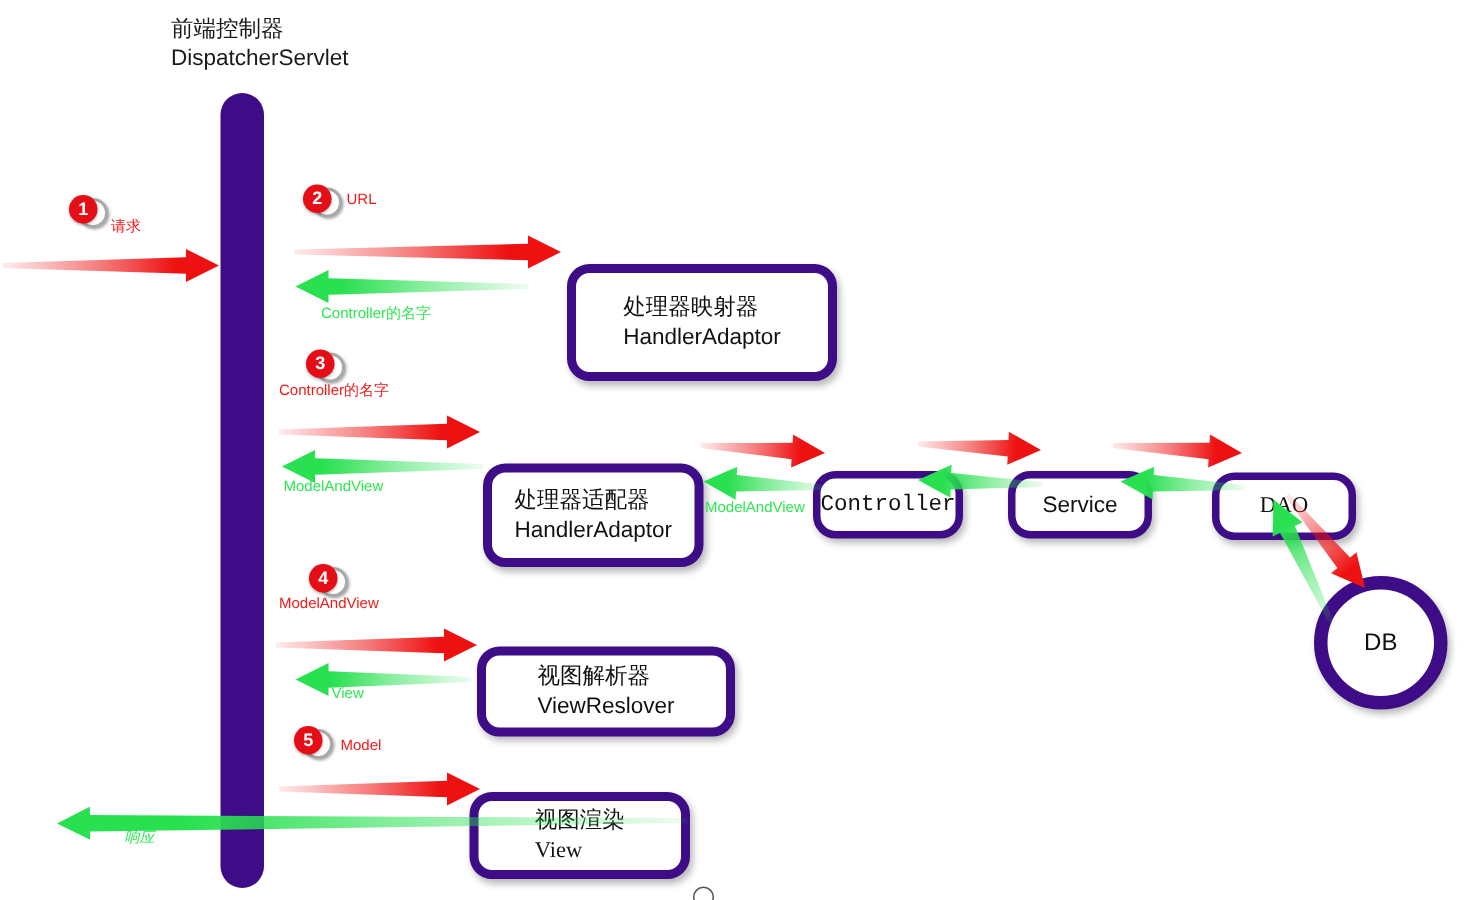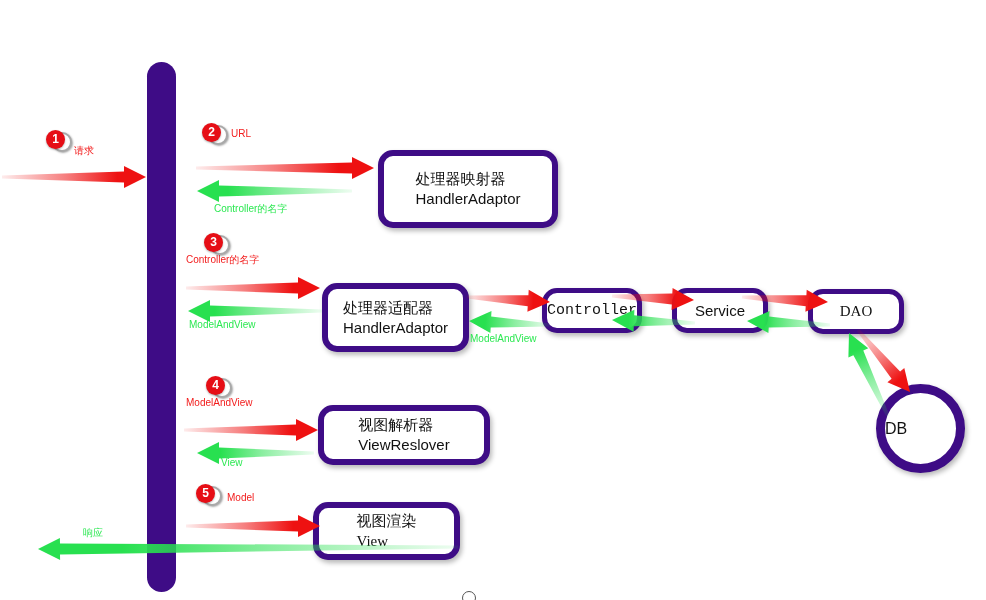--- a/index.html
+++ b/index.html
@@ -12,28 +12,28 @@
   #title{left:114px;top:10px;font-size:15px;line-height:19px;color:#1a1a1a;z-index:6;}
   
   #bar{
     left:147px;top:62px;width:29px;height:530px;border-radius:15px;
     background:var(--purple);z-index:2;
   }
   
   .node{
     background:#fff;border:6px solid var(--purple);border-radius:15px;
     box-sizing:border-box;display:flex;align-items:center;justify-content:center;
-    box-shadow:2px 3px 5px rgba(0,0,0,.28);z-index:3;
+    box-shadow:2px 3px 5px rgba(0,0,0,.28);z-index:3;margin-top:26px;
   }
   .node .lines{text-align:left;font-size:15px;line-height:20px;color:#111;}
   .node.small{border-width:5px;font-size:15px;}
   #db{
     left:876px;top:384px;width:89px;height:89px;border-radius:50%;
     background:#fff;border:9px solid var(--purple);box-sizing:border-box;
-    display:flex;align-items:center;justify-content:flex-start;
+    display:flex;align-items:center;justify-content:center;
     box-shadow:2px 3px 5px rgba(0,0,0,.28);font-size:16px;z-index:3;
   }
   
   .lab{font-size:10px;white-space:nowrap;z-index:6;}
   .red{color:var(--red-text);}
   .green{color:var(--green-text);}
   
   .badge{width:25px;height:23px;z-index:7;}
   .badge .ring{
     position:absolute;left:6px;top:2px;width:16px;height:16px;border-radius:50%;
@@ -48,20 +48,24 @@
   #artifact{
     left:462px;top:591px;width:12px;height:12px;border-radius:50%;
     border:1.5px solid #555;background:#fff;z-index:1;
   }
 </style>
 </head>
 <body>
 
 <div id="stage" style="--purple: #3E0C86; --red-text: #F21B1B; --green-text: #2CE852;">
 
+  <div class="abs" id="title">
+    <div>前端控制器</div>
+    <div>DispatcherServlet</div>
+  </div>
 
   <div class="abs" id="bar"></div>
 
   <svg id="arrows" width="986" height="600">
       <defs>
         <linearGradient id="ag0" gradientUnits="userSpaceOnUse" x1="2" y1="177" x2="146" y2="177">
           <stop offset="0" stop-color="#EE1111" stop-opacity="0.08"></stop>
           <stop offset="0.45" stop-color="#EE1111" stop-opacity="0.55"></stop>
           <stop offset="0.8" stop-color="#EE1111" stop-opacity="1"></stop>
           <stop offset="1" stop-color="#EE1111" stop-opacity="1"></stop>
@@ -205,21 +209,21 @@
 
   <div class="abs lab red" style="left:74px;top:144px;">请求</div>
   <div class="abs lab red" style="left:231px;top:128px;">URL</div>
   <div class="abs lab green" style="left:214px;top:202px;">Controller的名字</div>
   <div class="abs lab red" style="left:186px;top:253px;">Controller的名字</div>
   <div class="abs lab green" style="left:189px;top:319px;">ModelAndView</div>
   <div class="abs lab green" style="left:470px;top:333px;">ModelAndView</div>
   <div class="abs lab red" style="left:186px;top:397px;">ModelAndView</div>
   <div class="abs lab green" style="left:221px;top:457px;">View</div>
   <div class="abs lab red" style="left:227px;top:492px;">Model</div>
-  <div class="abs lab green" style="left:83px;top:526px;">响应</div>
+  <div class="abs lab green" style="left:83px;top:551px;font-style:italic;">响应</div>
 
   <div class="abs node" style="left:378px;top:150px;width:180px;height:78px;">
     <div class="lines">
       <div>处理器映射器</div>
       <div>HandlerAdaptor</div>
     </div>
   </div>
 
   <div class="abs node" style="left:322px;top:283px;width:147px;height:69px;">
     <div class="lines">

